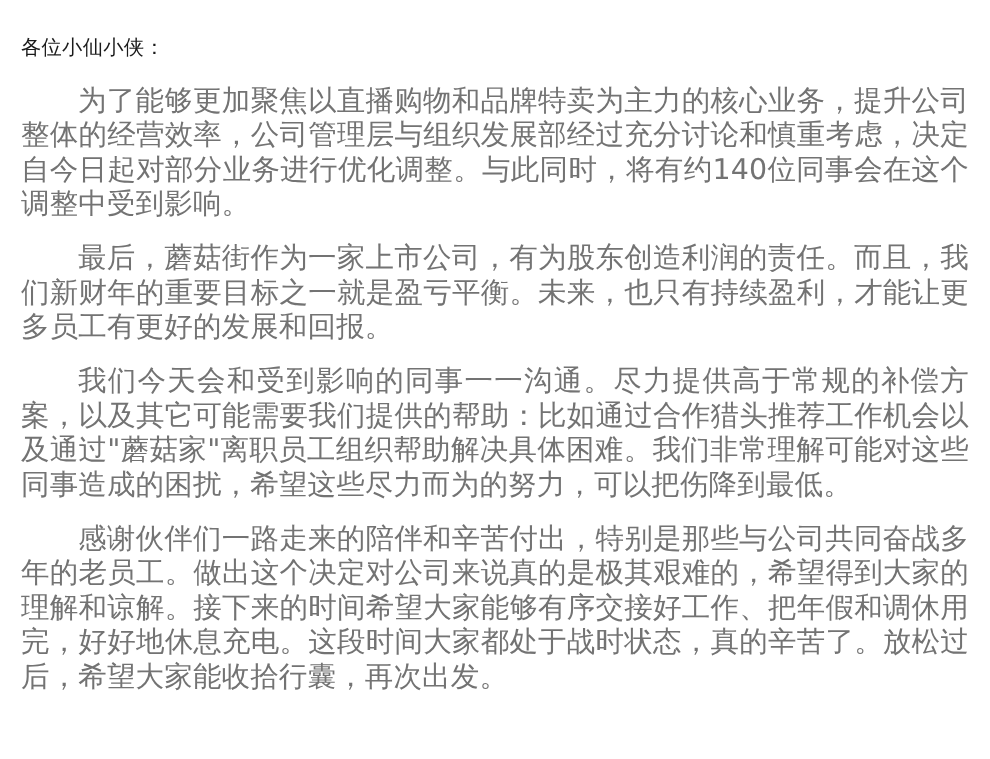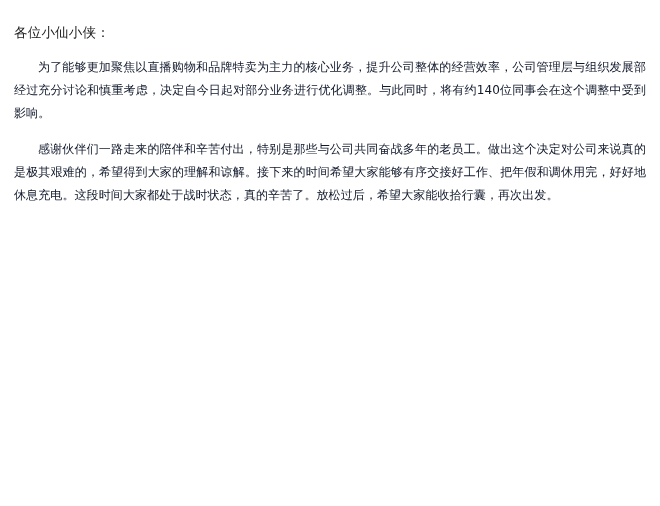--- a/index.html
+++ b/index.html
@@ -22,41 +22,43 @@
     padding: 22px 14px 0 14px;
     background: #fff;
   }
   .salutation {
     font-size: 13.5px;
     line-height: 20px;
     margin: 0 0 14px 0;
     letter-spacing: 0.2px;
   }
   .para {
-    font-size: 12px;
+    font-size: 19px;
     line-height: 23px;
     margin: 0 0 13px 0;
     text-align: justify;
     text-justify: inter-ideograph;
     text-indent: 2em;
     letter-spacing: 0.1px;
-    color: #0f172a;
+    color: #737373;
   }
   .para.tight {
     margin-bottom: 4px;
   }
   .last-block .para {
     margin-bottom: 0;
   }
 </style>
 </head>
 <body>
 
 <div class="page">
   <p class="salutation">各位小仙小侠：</p>
 
   <p class="para">为了能够更加聚焦以直播购物和品牌特卖为主力的核心业务，提升公司整体的经营效率，公司管理层与组织发展部经过充分讨论和慎重考虑，决定自今日起对部分业务进行优化调整。与此同时，将有约140位同事会在这个调整中受到影响。</p>
+  <p class="para">最后，蘑菇街作为一家上市公司，有为股东创造利润的责任。而且，我们新财年的重要目标之一就是盈亏平衡。未来，也只有持续盈利，才能让更多员工有更好的发展和回报。</p>
+  <p class="para">我们今天会和受到影响的同事一一沟通。尽力提供高于常规的补偿方案，以及其它可能需要我们提供的帮助：比如通过合作猎头推荐工作机会以及通过"蘑菇家"离职员工组织帮助解决具体困难。我们非常理解可能对这些同事造成的困扰，希望这些尽力而为的努力，可以把伤降到最低。</p>
 
   <div class="last-block">
     <p class="para tight">感谢伙伴们一路走来的陪伴和辛苦付出，特别是那些与公司共同奋战多年的老员工。做出这个决定对公司来说真的是极其艰难的，希望得到大家的理解和谅解。接下来的时间希望大家能够有序交接好工作、把年假和调休用完，好好地休息充电。这段时间大家都处于战时状态，真的辛苦了。放松过后，希望大家能收拾行囊，再次出发。</p>
 
   </div>
 </div>
 
 </body></html>

